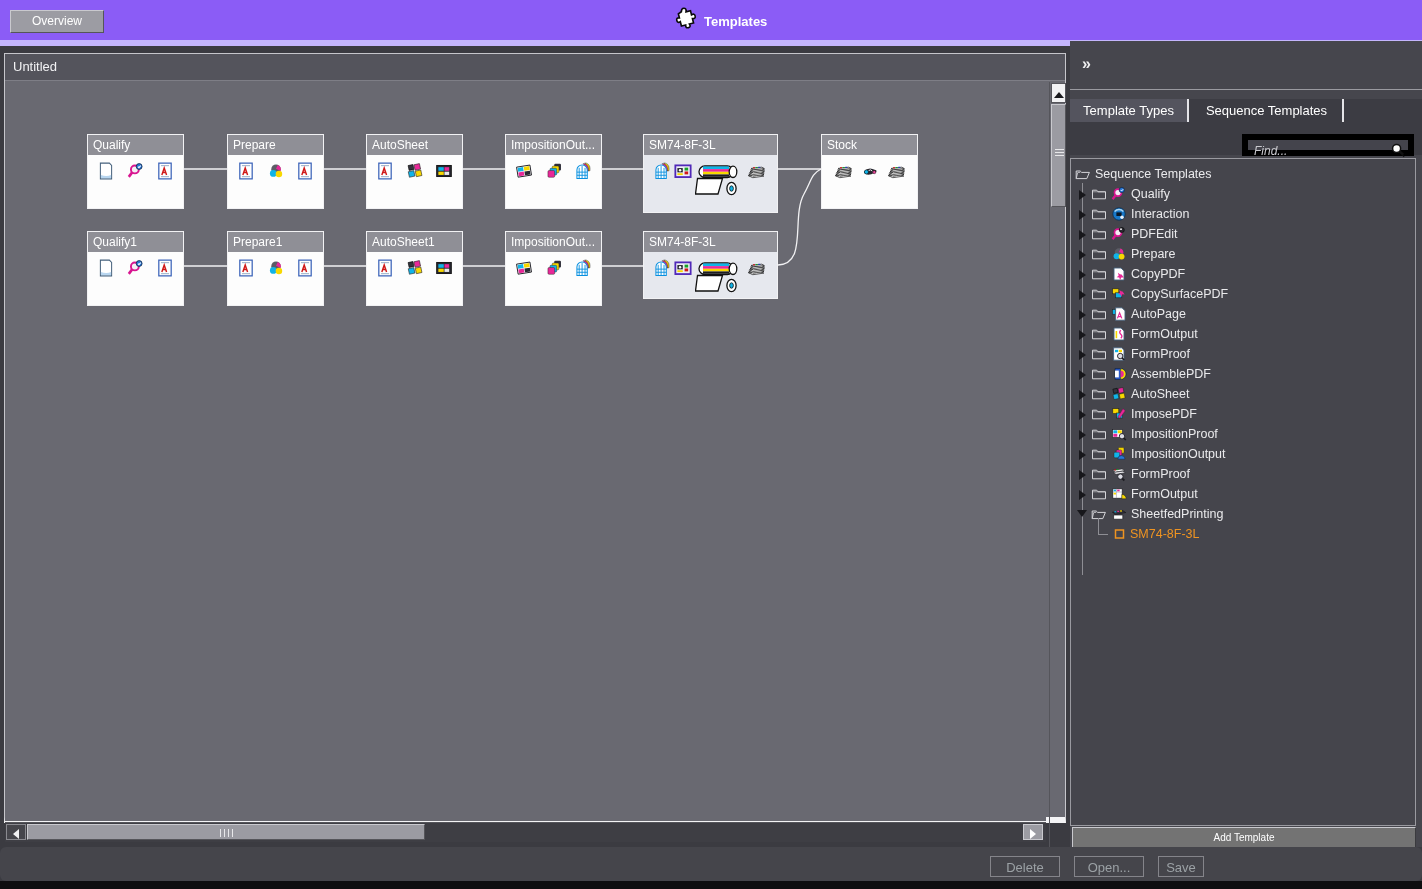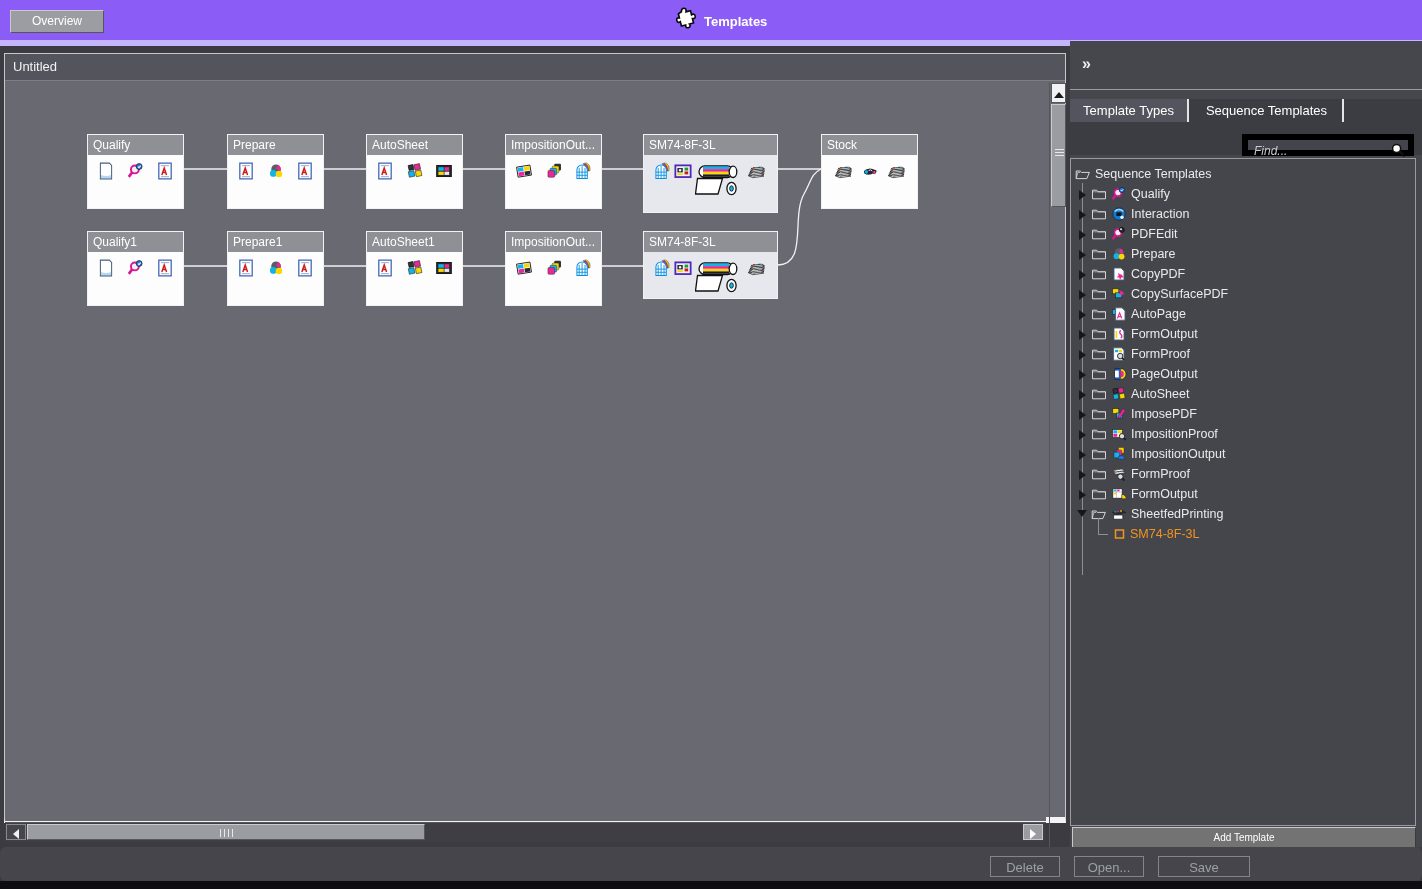--- a/index.html
+++ b/index.html
@@ -717,21 +717,21 @@
           </svg>
         </span>
         <span class="icon t-icon">
           <svg viewBox="0 0 16 16">
             <path d="M4 2.6 h5.6 a5.4 5.4 0 0 1 0 10.8 H4 z" fill="#2858c8" stroke="#10233d" stroke-width="0.7"></path>
             <path d="M9.6 2.6 a5.4 5.4 0 0 1 0 10.8 z" fill="#f8d800" stroke="#10233d" stroke-width="0.5"></path>
             <path d="M9.6 4.8 a3.2 3.2 0 0 1 0 6.4 z" fill="#e82898"></path>
             <rect x="4" y="4.6" width="3.8" height="6.8" fill="#fff"></rect>
           </svg>
         </span>
-        <span class="t-label">PageOutput</span>
+        <span class="t-label">AssemblePDF</span>
       </div>
       <div class="tree-row">
         <span class="t-arrow tri" style="border-top: 5px solid transparent; border-bottom: 5px solid transparent; border-left: 7px solid rgb(23, 23, 27);"></span>
         <span class="icon t-folder">
           <svg viewBox="0 0 16 16">
             <path d="M1.5 4.2 h4.2 l1.4 1.6 h7.4 v7 H1.5 z" fill="none" stroke="#d6d6da" stroke-width="1"></path>
             <path d="M1.5 5.8 h13" stroke="#d6d6da" stroke-width="0.6"></path>
           </svg>
         </span>
         <span class="icon t-icon">
@@ -870,17 +870,17 @@
         </span>
         <span class="t-label">SM74-8F-3L</span>
       </div>
     </div>
   <div class="add-btn">Add Template</div>
 </div>
 
 <div class="footer" id="footer">
     <div class="foot-btn disabled" style="left: 990px; width: 70px;">Delete</div>
     <div class="foot-btn disabled" style="left: 1074px; width: 70px;">Open...</div>
-    <div class="foot-btn disabled" style="left: 1158px; width: 92px;">Save</div>
+    <div class="foot-btn disabled" style="left: 1158px; width: 46px;">Save</div>
     <div class="foot-btn enabled" style="left: 1242px; width: 90px;">Save as...</div>
     <div class="foot-btn enabled" style="left: 1346px; width: 69px;">Close</div>
   </div>
 <div class="bottom-strip"></div>
 
 </body></html>

